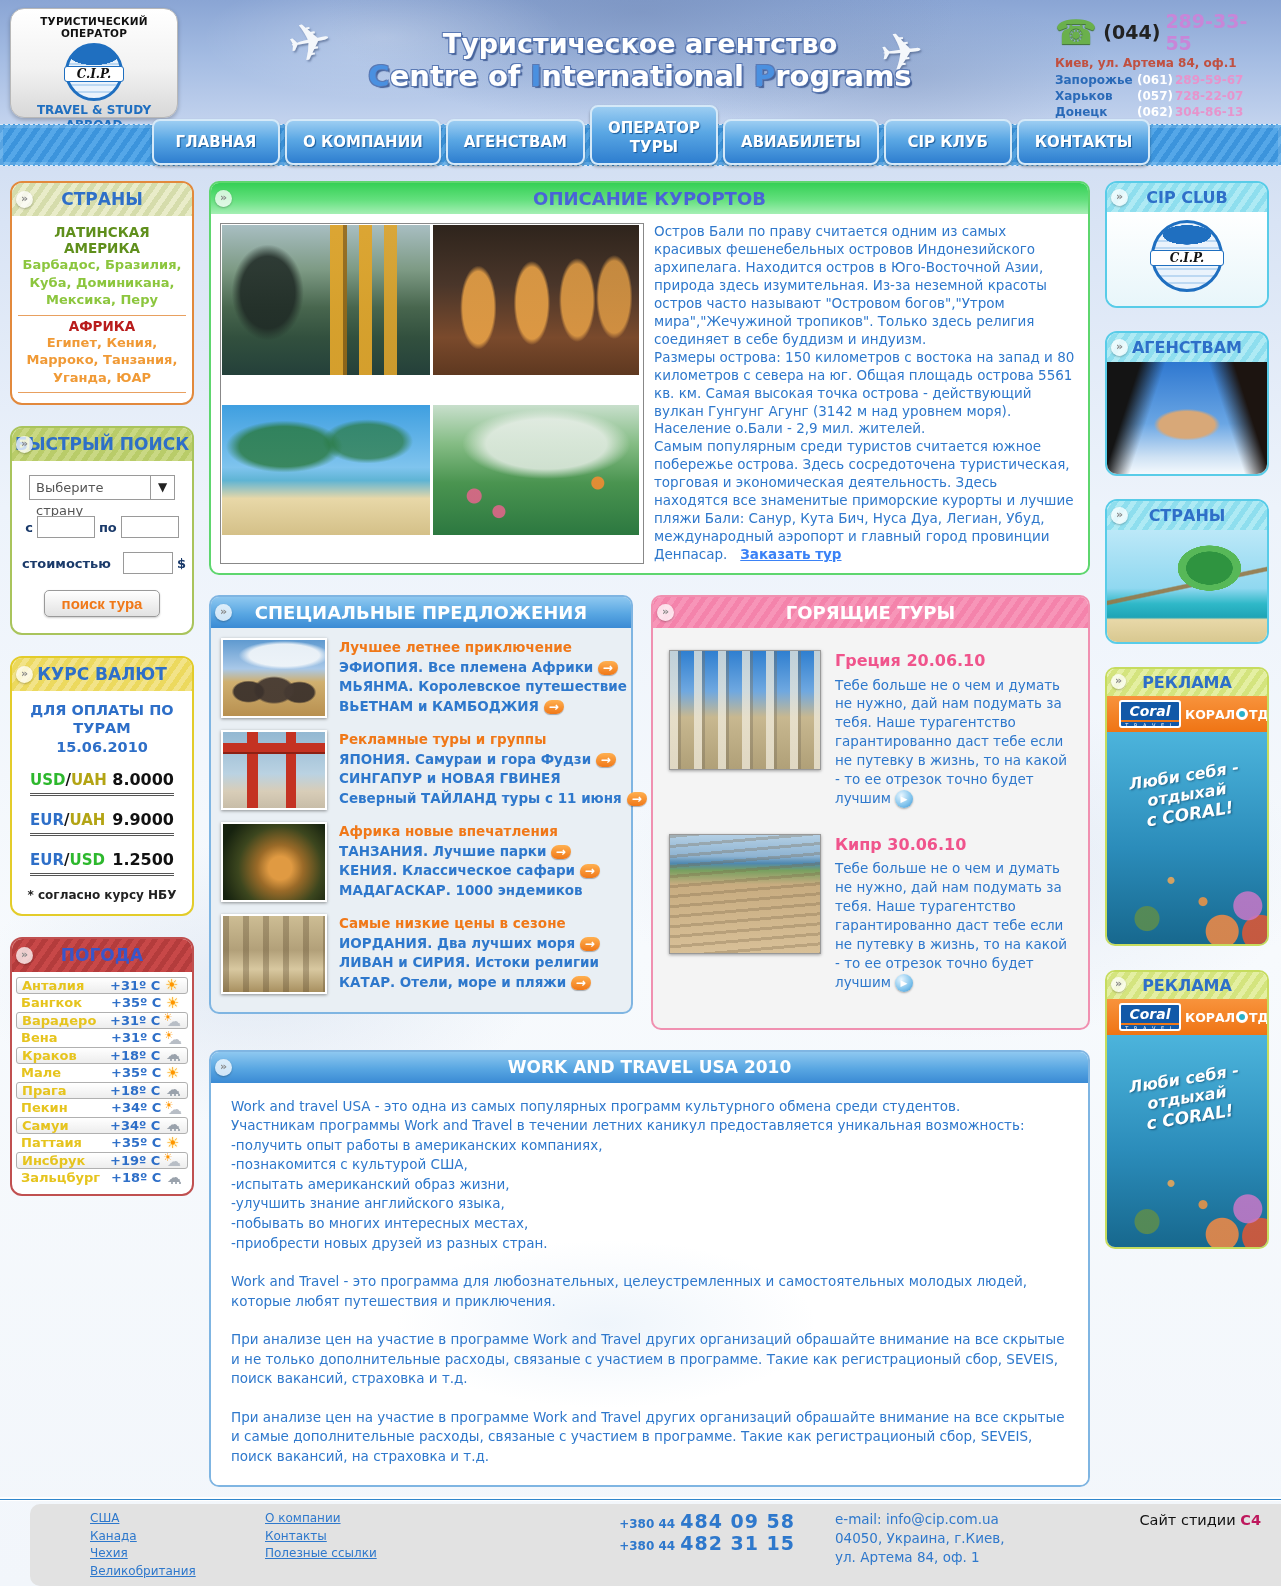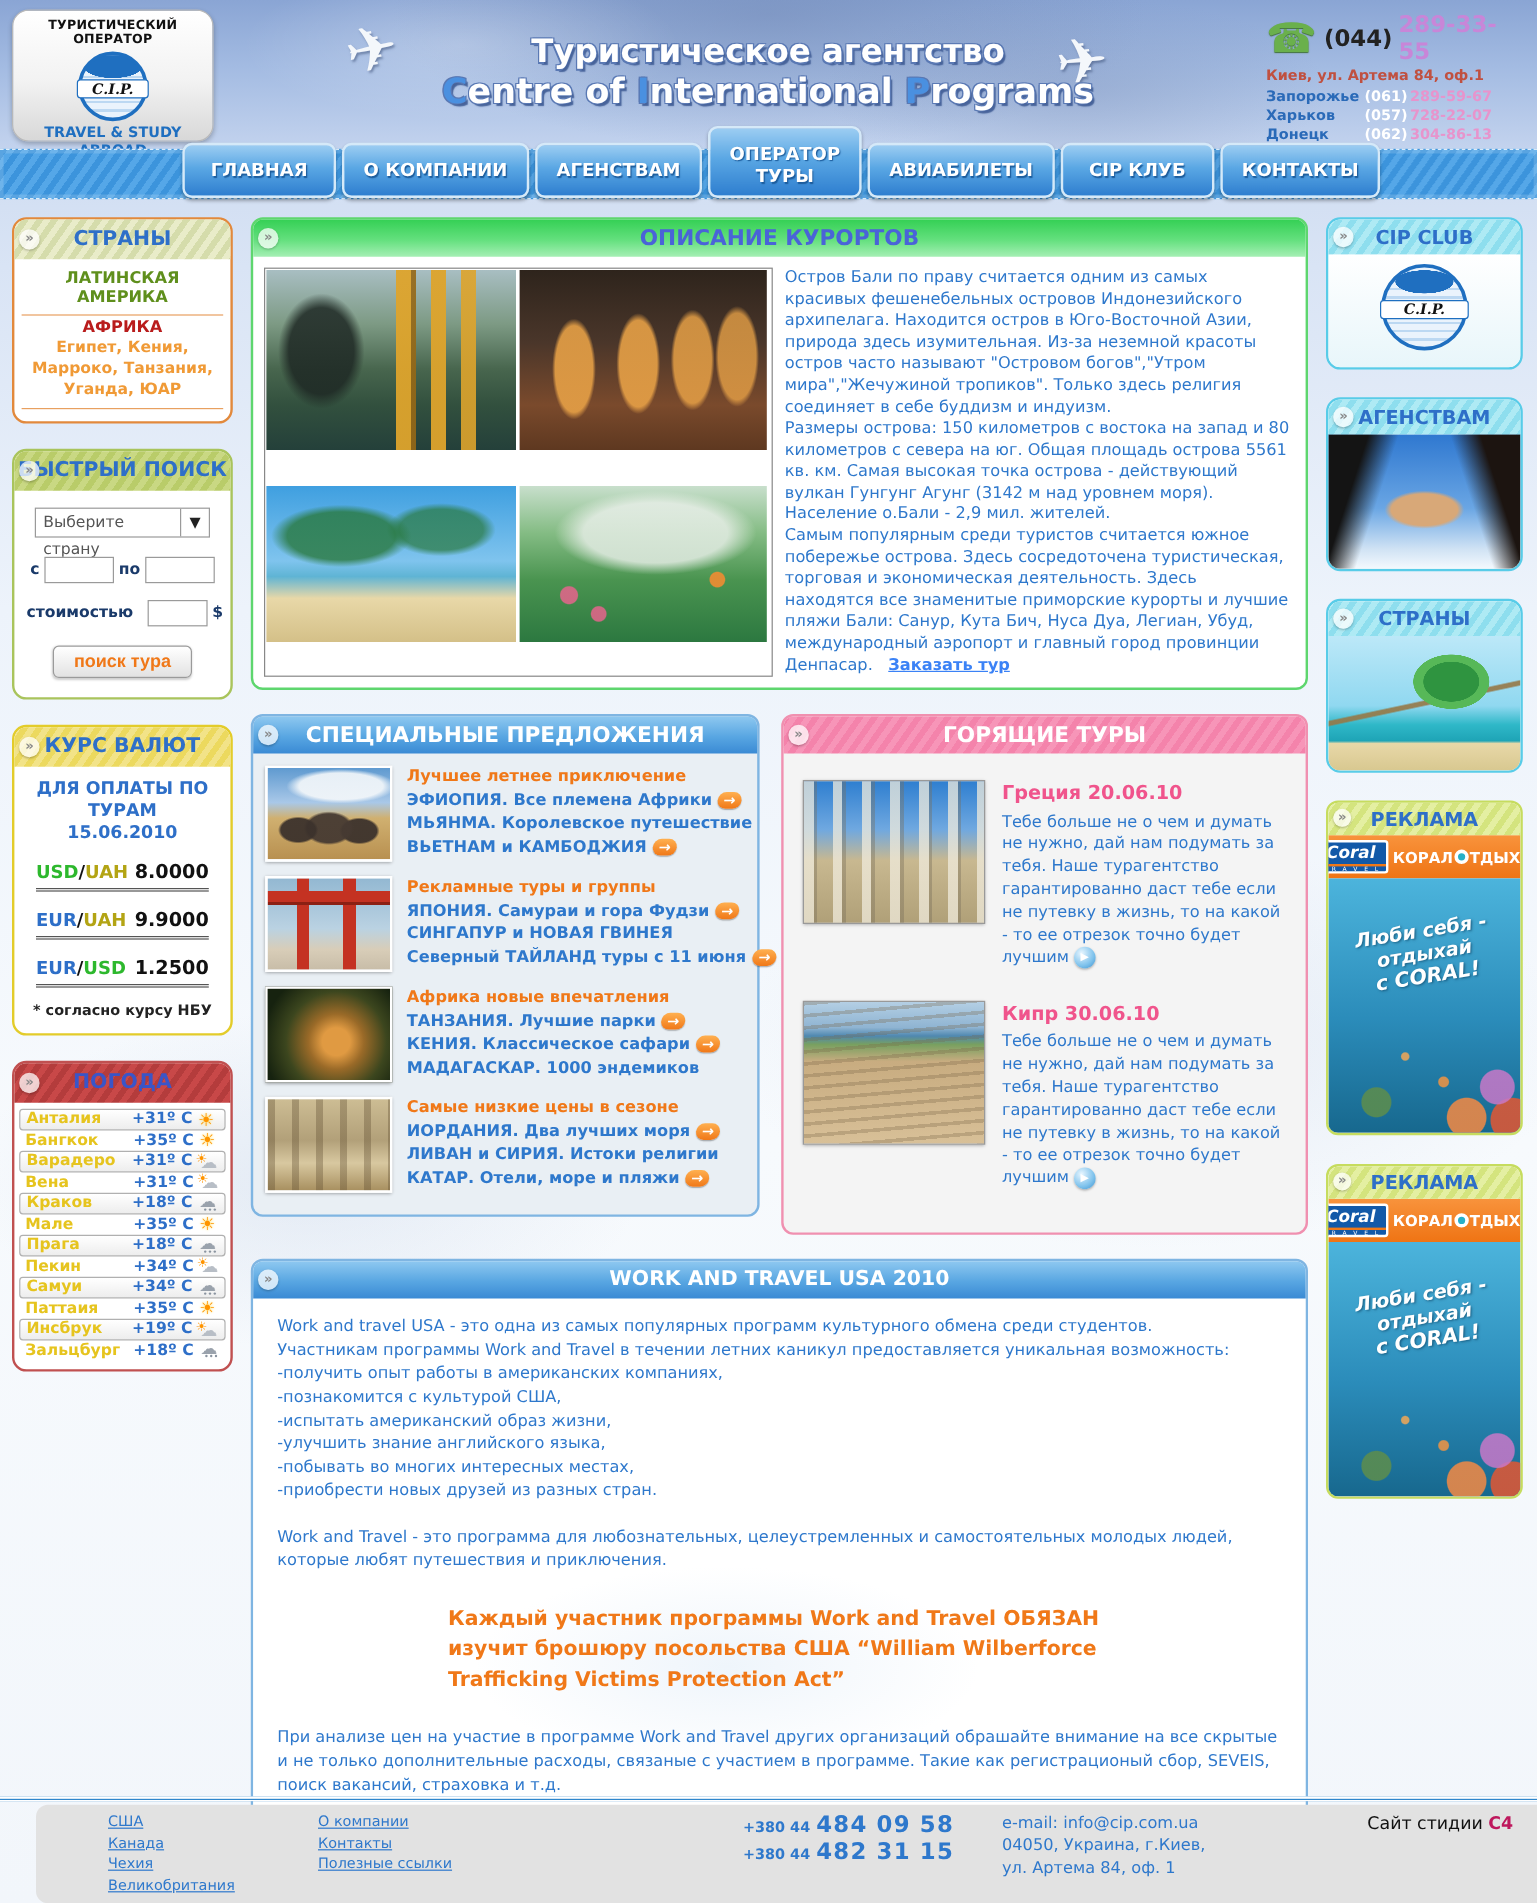--- a/index.html
+++ b/index.html
@@ -217,21 +217,21 @@
   .rhead .notch { top:6px; }
   .cipclub-body { padding:8px 0 14px 0; text-align:center; background:linear-gradient(180deg,#fff,#e8f6fa); }
   .rphoto { height:112px; cursor:pointer; }
 
   .adblock { border:2px solid #c6dc5e; border-radius:10px; margin-bottom:24px; overflow:hidden; background:#fff; }
   .adhead { position:relative; height:27px; line-height:27px; text-align:center;
     background:repeating-linear-gradient(125deg,#e4efa2 0 5px,#d4e47e 5px 10px);
     color:#2e6fc8; font-weight:bold; font-size:16px; }
   .adhead .notch { top:5px; width:15px; height:15px; line-height:14px; }
   .ad-banner { cursor:pointer; }
-  .ad-top { height:36px; background:linear-gradient(180deg,#f8933c,#ef7414); display:flex; align-items:center; padding:0 0;justify-content:flex-end; }
+  .ad-top { height:36px; background:linear-gradient(180deg,#f8933c,#ef7414); display:flex; align-items:center; padding:0 12px; }
   .coral-box { width:62px; height:28px; background:#1259a8; border:2px solid #fff; border-radius:3px;
     text-align:center; flex:none; position:relative; }
   .coral-name { color:#fff; font-weight:bold; font-style:italic; font-size:14px; line-height:18px; display:block;
     border-bottom:2px solid #f07818; }
   .coral-sub { color:#fff; font-size:5px; letter-spacing:2px; line-height:6px; display:block; }
   .ad-slog { color:#fff; font-weight:bold; font-size:12.5px; margin-left:4px; white-space:nowrap; display:flex; align-items:center; }
   .o-circle { display:inline-block; width:12px; height:12px; border:3px solid #fff; border-radius:50%;
     background:#28b0c8; font-size:0; color:transparent; margin:0 1px; }
   .ad-sea { position:relative; height:212px;
     background:
@@ -382,20 +382,21 @@
   <div class="col-left">
 
     <div class="sblock b-countries">
       <div class="shead">
         <span class="notch">»</span>
         <span>СТРАНЫ</span>
       </div>
       <div class="sbody">
         <div class="cgroup latam">
           <div class="gname">ЛАТИНСКАЯ АМЕРИКА</div>
+          <div class="gitems">Барбадос, Бразилия, Куба, Доминикана, Мексика, Перу</div>
         </div>
         <div class="cgroup africa">
           <div class="gname">АФРИКА</div>
           <div class="gitems">Египет, Кения, Марроко, Танзания, Уганда, ЮАР</div>
         </div>
       </div>
     </div>
 
     <div class="sblock b-search">
       <div class="shead">
@@ -647,21 +648,20 @@
       <div class="wt-body">
         <div class="wt-line">Work and travel USA - это одна из самых популярных программ культурного обмена среди студентов.</div>
         <div class="wt-line">Участникам программы Work and Travel в течении летних каникул предоставляется уникальная возможность:</div>
         <div class="wt-line">-получить опыт работы в американских компаниях,</div>
         <div class="wt-line">-познакомится с культурой  США,</div>
         <div class="wt-line">-испытать американский образ жизни,</div>
         <div class="wt-line">-улучшить знание английского языка,</div>
         <div class="wt-line">-побывать во многих интересных местах,</div>
         <div class="wt-line">-приобрести новых друзей из разных стран.</div>
         <div class="wt-para">Work and Travel - это программа для любознательных, целеустремленных и самостоятельных молодых людей, которые любят путешествия и приключения.</div>
-        <div class="wt-highlight">Каждый участник программы Work and Travel ОБЯЗАН изучит брошюру посольства США “William Wilberforce Trafficking Victims Protection Act”</div>
         <div class="wt-para">При анализе цен на участие в программе Work and Travel других организаций обрашайте внимание на все скрытые и не только дополнительные расходы, связаные с участием в программе. Такие как регистрационый сбор, SEVEIS, поиск вакансий, страховка и т.д.</div>
         <div class="wt-para">При анализе цен на участие в программе Work and Travel других организаций обрашайте внимание на все скрытые и самые дополнительные расходы, связаные с участием в программе. Такие как регистрационый сбор, SEVEIS, поиск вакансий,  на страховка и т.д.</div>
       </div>
     </div>
   </div>
 
   <div class="col-right">
 
     <div class="rblock">
       <div class="rhead">

